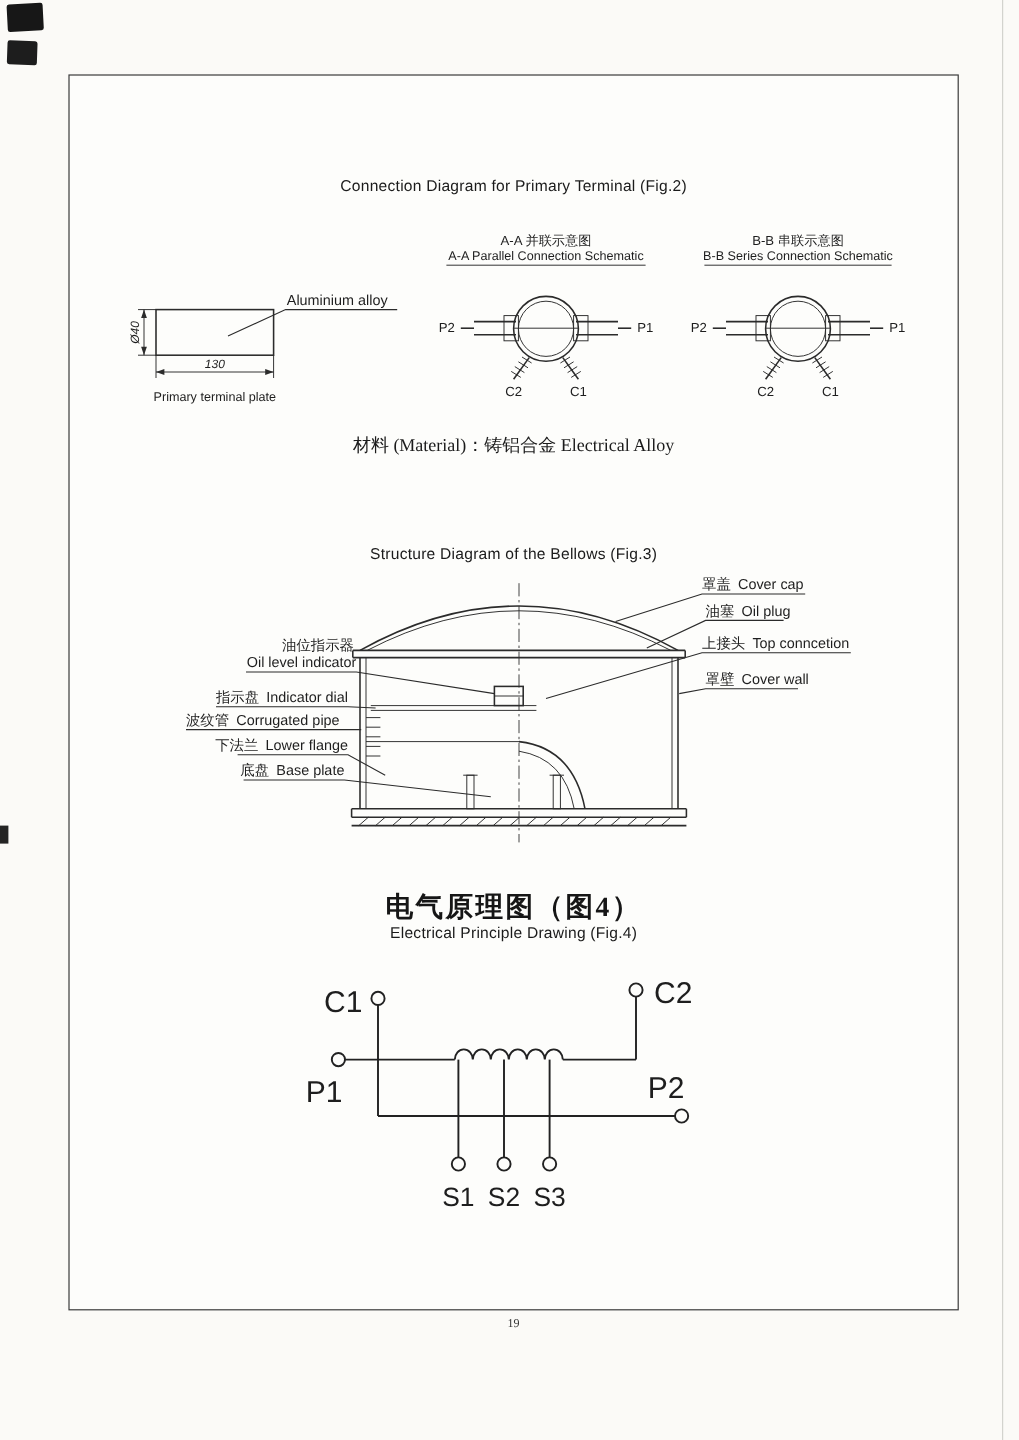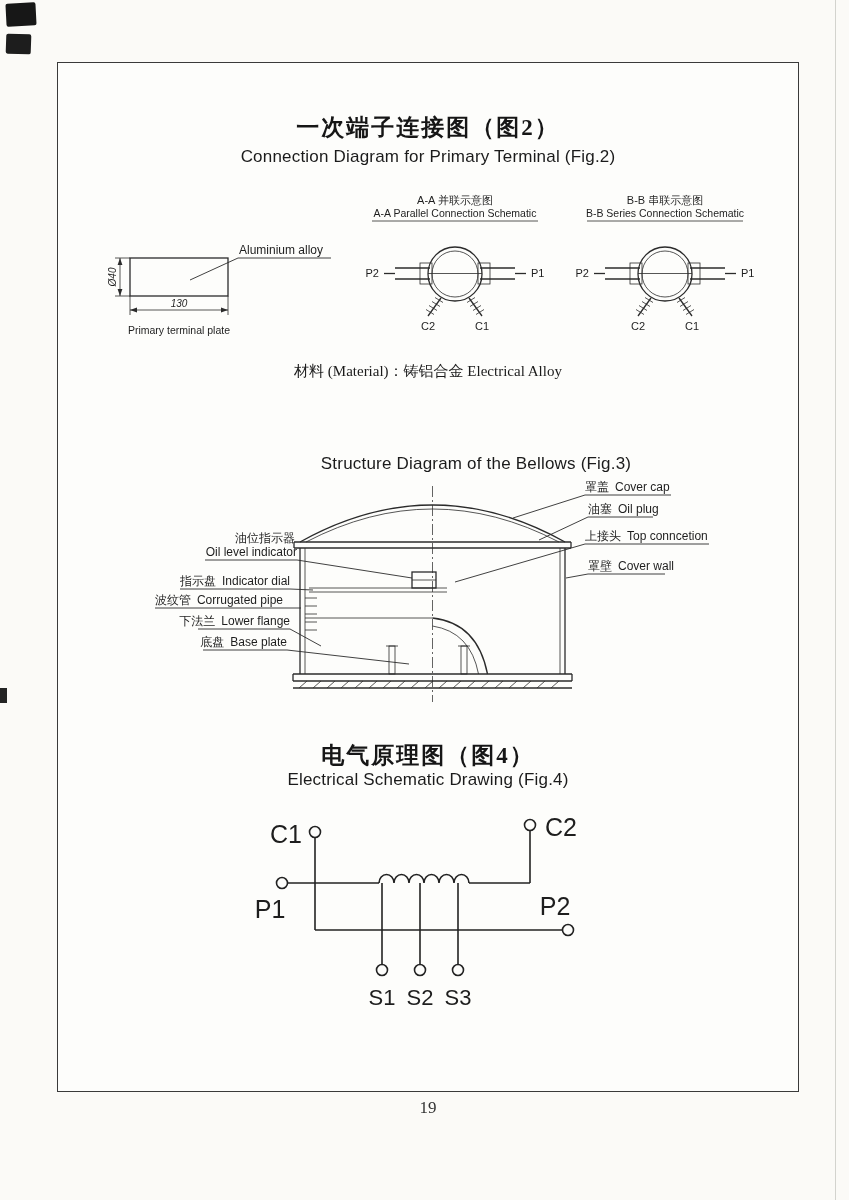--- a/index.html
+++ b/index.html
@@ -3,23 +3,23 @@
 <meta charset="utf-8">
 <style>
   html,body{margin:0;padding:0;background:#e9e9e6;}
   .scan{position:relative;width:849px;height:1200px;background:#fbfaf7;overflow:hidden;
         font-family:"Liberation Sans","DejaVu Sans",sans-serif;color:#1c1c1c;}
   .frame{position:absolute;left:57px;top:62px;width:740px;height:1028px;
          border:1.6px solid #3a3a3a;background:#fdfdfb;}
   .hwrap{position:absolute;left:57px;width:742px;text-align:center;}
   .cjk-heading{font-family:"Liberation Serif","DejaVu Serif",serif;font-weight:600;
                font-size:23px;letter-spacing:2px;color:#161616;}
-  .en-heading{font-size:17px;color:#1b1b1b;letter-spacing:0.2px;}
+  .en-heading{font-size:13px;color:#1b1b1b;letter-spacing:0.2px;}
   .material{font-size:15px;color:#1b1b1b;font-family:"Liberation Serif","DejaVu Serif",serif;}
-  .pagenum{font-family:"Liberation Serif","DejaVu Serif",serif;font-size:17px;color:#333;}
+  .pagenum{font-family:"Liberation Serif","DejaVu Serif",serif;font-size:10px;color:#333;}
   svg.fig{position:absolute;overflow:visible;}
   svg.fig text{font-family:"Liberation Sans","DejaVu Sans",sans-serif;fill:#1e1e1e;}
   .ln{stroke:#2b2b2b;stroke-width:1.3;fill:none;}
   .lnThin{stroke:#2b2b2b;stroke-width:0.8;fill:none;}
   .leader{stroke:#2b2b2b;stroke-width:0.9;fill:none;}
   .centerline{stroke:#3c3c3c;stroke-width:0.8;fill:none;stroke-dasharray:11 3 2 3;}
   .t9i{font-size:10px;font-style:italic;}
   .t10{font-size:10.5px;}
   .t11{font-size:11px;}
   .t12{font-size:12px;}
@@ -40,21 +40,20 @@
 <div class="scan">
 
   <div class="a1"></div>
   <div class="a2"></div>
   <div class="a3"></div>
   <div class="a4"></div>
   <div class="a5"></div>
 
   <div class="frame"></div>
 
-  <div class="hwrap cjk-heading" style="top:112px;">一次端子连接图（图2）</div>
   <div class="hwrap en-heading" style="top:147px;">Connection Diagram for Primary Terminal (Fig.2)</div>
 
   <svg class="fig" style="left:57px;top:188px;" width="742" height="202" viewBox="0 0 742 202">
 
     <g>
       <rect x="73" y="70" width="98" height="38" class="ln"></rect>
       <path d="M274,70 L181,70 L133,92" class="leader"></path>
 
       <line x1="73" y1="70" x2="58" y2="70" class="lnThin"></line>
       <line x1="73" y1="108" x2="58" y2="108" class="lnThin"></line>
@@ -119,21 +118,21 @@
       <path d="M628,109.5 L620,114.5 M631,113.5 L623,118.5 M634,117.5 L626,122.5 M637,121.5 L629,126.5" class="lnThin"></path>
       <text x="532" y="89" text-anchor="end" class="t11">P2</text>
       <text x="684" y="89" class="t11">P1</text>
       <text x="581" y="142" text-anchor="middle" class="t11">C2</text>
       <text x="635" y="142" text-anchor="middle" class="t11">C1</text>
     </g>
   </svg>
 
   <div class="hwrap material" style="top:362px;">材料 (Material)：铸铝合金  Electrical Alloy</div>
 
-  <div class="hwrap en-heading" style="top:454px;padding-left:48px;">Structure Diagram of the Bellows (Fig.3)</div>
+  <div class="hwrap en-heading" style="top:454px;">Structure Diagram of the Bellows (Fig.3)</div>
 
   <svg class="fig" style="left:57px;top:478px;" width="742" height="232" viewBox="0 0 742 232">
 
     <g>
       <line x1="375.5" y1="8" x2="375.5" y2="224" class="centerline"></line>
 
       <path d="M243,64 Q375.5,-10 508,64" class="ln"></path>
       <path d="M249,64 Q375.5,-2 502,64" class="lnThin"></path>
 
       <line x1="237" y1="64" x2="514" y2="64" class="ln"></line>
@@ -192,21 +191,21 @@
       <text x="531" y="35" class="t12"><tspan>油塞</tspan><tspan dx="6">Oil plug</tspan></text>
       <path d="M596,39 H531 L482,62" class="leader"></path>
       <text x="528" y="62" class="t12"><tspan>上接头</tspan><tspan dx="6">Top conncetion</tspan></text>
       <path d="M652,66 H528 L398,104" class="leader"></path>
       <text x="531" y="92" class="t12"><tspan>罩壁</tspan><tspan dx="6">Cover wall</tspan></text>
       <path d="M608,96 H531 L509,100" class="leader"></path>
     </g>
   </svg>
 
   <div class="hwrap cjk-heading" style="top:740px;">电气原理图（图4）</div>
-  <div class="hwrap en-heading" style="top:770px;">Electrical Schematic Drawing (Fig.4)</div>
+  <div class="hwrap en-heading" style="top:770px;">Electrical Principle Drawing (Fig.4)</div>
 
   <svg class="fig" style="left:57px;top:798px;" width="742" height="240" viewBox="0 0 742 240">
     <g stroke="#222" stroke-width="1.6" fill="none">
       <line x1="258" y1="39.5" x2="258" y2="132"></line>
       <line x1="230.5" y1="85" x2="322" y2="85"></line>
       <path d="M322,85 a7.5,8.5 0 0 1 15,0 a7.5,8.5 0 0 1 15,0 a7.5,8.5 0 0 1 15,0 a7.5,8.5 0 0 1 15,0 a7.5,8.5 0 0 1 15,0 a7.5,8.5 0 0 1 15,0"></path>
       <line x1="412" y1="85" x2="473" y2="85"></line>
       <line x1="473" y1="32.5" x2="473" y2="85"></line>
       <line x1="258" y1="132" x2="505.5" y2="132"></line>
       <line x1="325" y1="85" x2="325" y2="166.5"></line>

